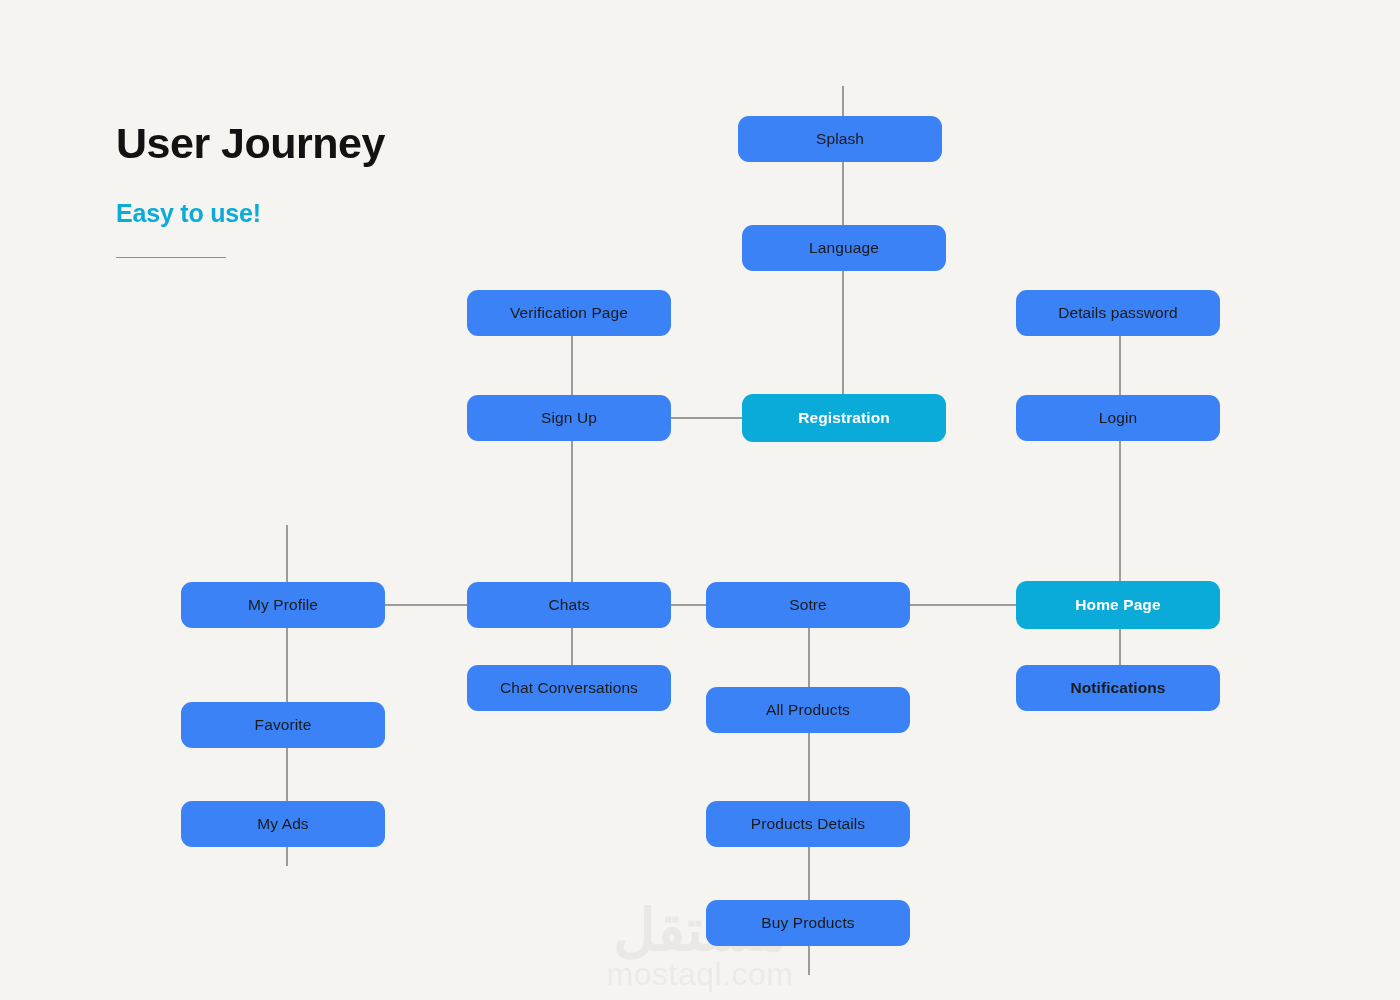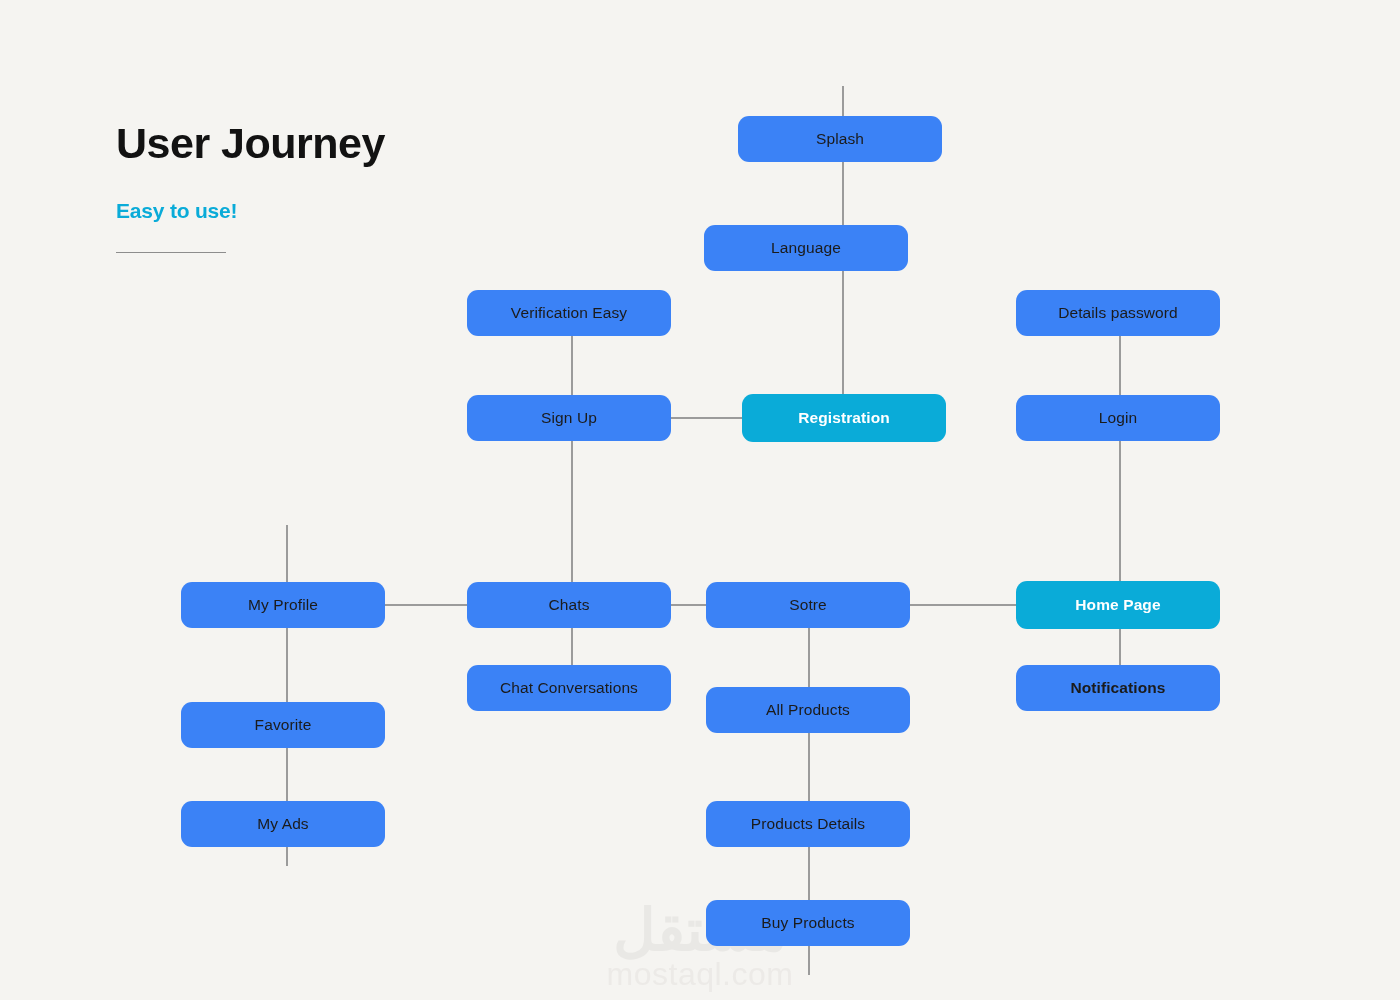--- a/index.html
+++ b/index.html
@@ -11,21 +11,21 @@
   }
   #canvas{position:absolute;inset:0;width:1400px;height:1000px;}
 
   
   .header{position:absolute;left:116px;top:120px;z-index:5;}
   .title{
     font-size:43px;font-weight:bold;color:#121212;
     letter-spacing:-0.5px;line-height:1.1;margin:0;white-space:nowrap;
   }
   .subtitle{
-    font-size:21px;font-weight:bold;color:#0aabd8;
+    font-size:25px;font-weight:bold;color:#0aabd8;
     margin:0;padding-top:32px;letter-spacing:-0.2px;white-space:nowrap;
   }
   .divider{
     width:110px;height:1px;background:#8d8d8d;margin-top:29px;
   }
 
   
   #links{position:absolute;left:0;top:0;width:1400px;height:1000px;z-index:1;}
   #links line{stroke:#9b9b9b;stroke-width:2;}
 
@@ -96,25 +96,25 @@
       <line x1="809" y1="730" x2="809" y2="806" stroke="#9b9b9b" stroke-width="2"></line>
       <line x1="287" y1="845" x2="287" y2="866" stroke="#9b9b9b" stroke-width="2"></line>
       <line x1="809" y1="844" x2="809" y2="904" stroke="#9b9b9b" stroke-width="2"></line>
       <line x1="809" y1="944" x2="809" y2="975" stroke="#9b9b9b" stroke-width="2"></line>
     </svg>
 
   <div id="nodes">
       <div class="node" style="left: 738px; top: 116px; width: 204px; height: 46px;">
         <span>Splash</span>
       </div>
-      <div class="node" style="left: 704px; top: 225px; width: 204px; height: 46px;">
+      <div class="node" style="left: 742px; top: 225px; width: 204px; height: 46px;">
         <span>Language</span>
       </div>
       <div class="node" style="left: 467px; top: 290px; width: 204px; height: 46px;">
-        <span>Verification Easy</span>
+        <span>Verification Page</span>
       </div>
       <div class="node" style="left: 1016px; top: 290px; width: 204px; height: 46px;">
         <span>Details password</span>
       </div>
       <div class="node" style="left: 467px; top: 395px; width: 204px; height: 46px;">
         <span>Sign Up</span>
       </div>
       <div class="node accent" style="left: 742px; top: 394px; width: 204px; height: 48px;">
         <span>Registration</span>
       </div>

